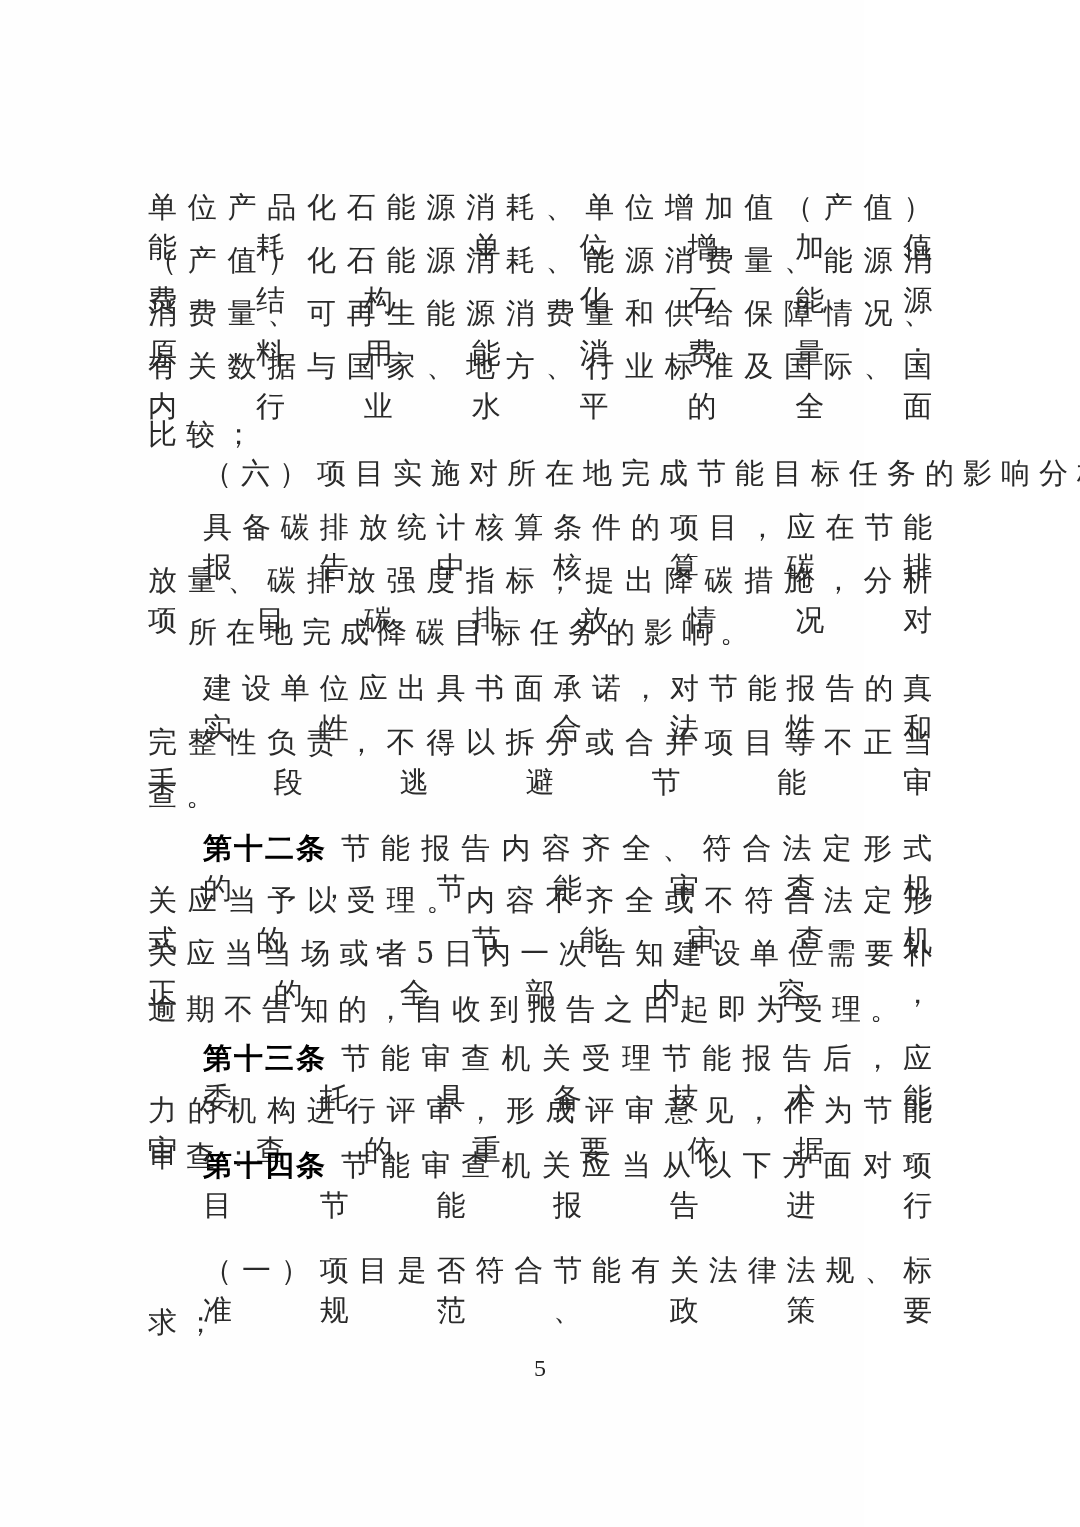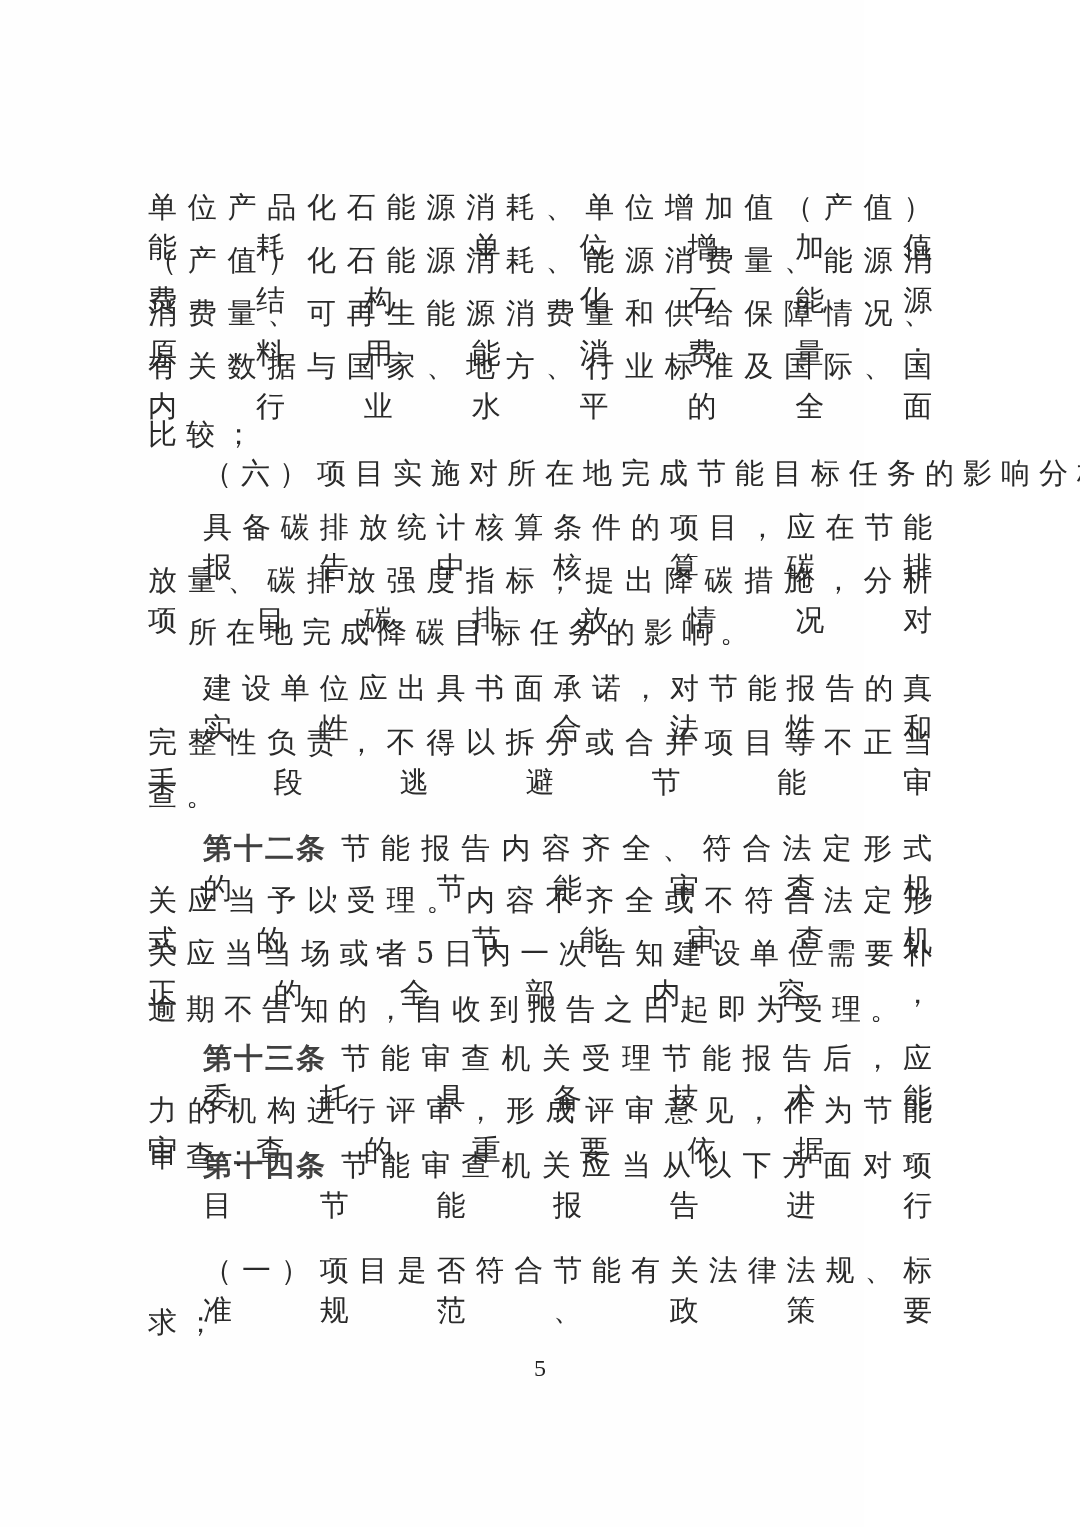--- a/index.html
+++ b/index.html
@@ -12,21 +12,21 @@
     font-family: "DejaVu Serif", "Liberation Serif", serif;
     font-size: 29px;
     color: #2a2a2a;
     white-space: nowrap;
     text-align: justify;
     text-align-last: justify;
   }
   .line.last { text-align-last: left; letter-spacing: 9px; }
   .line.full { left: 148px; width: 784px; }
   .line.indent { left: 203px; width: 729px; }
-  .art { font-family: "DejaVu Sans", "Liberation Sans", sans-serif; font-weight: bold; color: #404040; letter-spacing: 1px; margin-right: 14px; }
+  .art { font-family: "DejaVu Sans", "Liberation Sans", sans-serif; font-weight: bold; color: #000000; letter-spacing: 1px; margin-right: 14px; }
   .pagenum {
     position: absolute; left: 0; width: 1080px; top: 1355px; text-align: center;
     font-family: "Liberation Serif", "DejaVu Serif", serif; font-size: 24px; color: #222;
   }
 </style>
 </head>
 <body>
 
 <div class="page">
   <div id="body-text">

